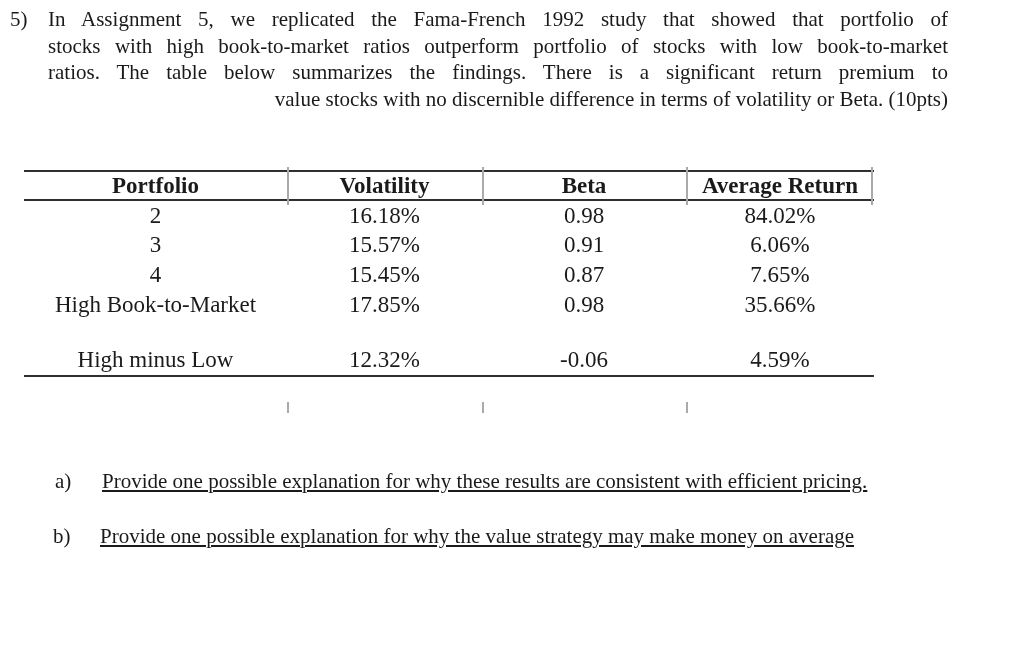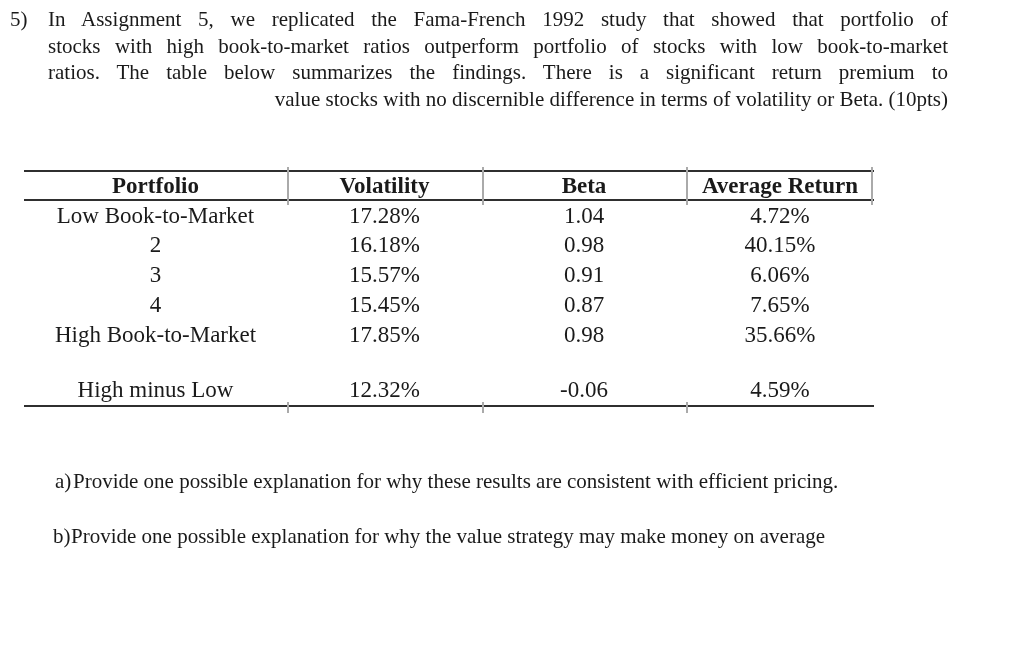--- a/index.html
+++ b/index.html
@@ -82,21 +82,21 @@
   .tick.x4 { left: 847px; }
 
   
   .subq {
     position: absolute;
     font-size: 21px;
     line-height: 28px;
     width: 930px;
   }
   .subq .marker { position: absolute; left: 0; top: 0; }
-  .subq .text { margin-left: 18px; }
+  .subq .text { margin-left: 47px; text-decoration: underline; }
   .subq-a { left: 55px; top: 467px; }
   .subq-b { left: 53px; top: 522px; }
 </style>
 </head>
 <body>
 
 <div class="question">
   <span class="q-marker">5)</span>
   <div class="q-body">
     <div class="q-line jfull">In Assignment 5, we replicated the Fama-French 1992 study that showed that portfolio of</div>
@@ -117,30 +117,24 @@
     <thead>
       <tr>
         <th>Portfolio</th>
         <th>Volatility</th>
         <th>Beta</th>
         <th>Average Return</th>
       </tr>
     </thead>
     <tbody>
       <tr>
-        <td>Low Book-to-Market</td>
-        <td>17.28%</td>
-        <td>1.04</td>
-        <td>4.72%</td>
-      </tr>
-      <tr>
         <td>2</td>
         <td>16.18%</td>
         <td>0.98</td>
-        <td>40.15%</td>
+        <td>84.02%</td>
       </tr>
       <tr>
         <td>3</td>
         <td>15.57%</td>
         <td>0.91</td>
         <td>6.06%</td>
       </tr>
       <tr>
         <td>4</td>
         <td>15.45%</td>

